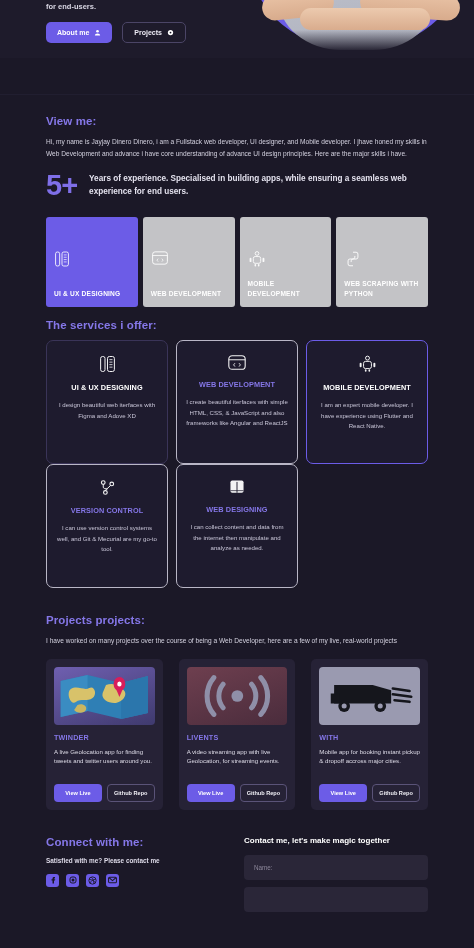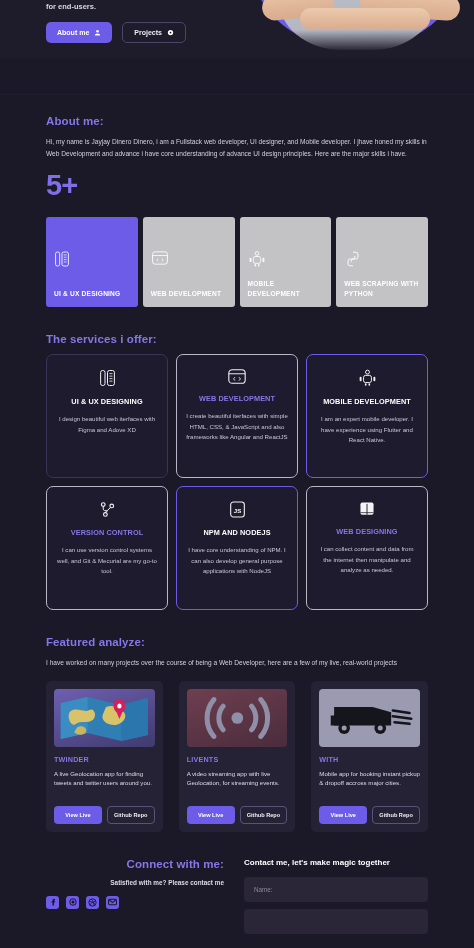--- a/index.html
+++ b/index.html
@@ -110,37 +110,37 @@
   }
   .skill.accent { background: #6c5ce7; }
   .skill.grey { background: #c3c3c6; }
   .skill-ico { position: absolute; left: 9px; top: 34px; opacity: .92; }
   .skill-label {
     color: #ffffff; font-size: 6.6px; font-weight: 700;
     line-height: 10px; letter-spacing: .2px;
   }
 
   
-  #services-section { padding-top: 26px; }
+  #services-section { padding-top: 12px; }
   .svc-grid { display: grid; grid-template-columns: repeat(3,1fr); gap: 8px; }
   .svc-card {
     background: #1e1b2e; border: 1px solid #3a3458; border-radius: 7px;
     padding: 14px 9px 12px; text-align: center; min-height: 124px;
     display: flex; flex-direction: column; align-items: center;
   }
   .svc-card.hl { border-color: #b9b6c6; }
   .svc-card.hl2 { border-color: #6c5ce7; }
   .svc-ico { margin-bottom: 10px; opacity: .95; }
   .svc-title {
     font-size: 7.3px; font-weight: 700; letter-spacing: .1px;
     margin-bottom: 8px; color: #ffffff;
   }
   .svc-title.purple { color: #8577e8; }
   .svc-desc { font-size: 6.1px; line-height: 10.5px; color: #c9c6d8; font-weight: 500; }
-  .svc-row2 { margin-top: 8px; }
+  .svc-row2 { margin-top: 0; }
 
   
   #projects-section { padding-top: 26px; }
   .proj-grid { display: grid; grid-template-columns: repeat(3,1fr); gap: 16px; margin-top: 12px; }
   .proj-card { background: #262236; border-radius: 5px; padding: 8px; }
   .proj-thumb {
     height: 58px; border-radius: 4px; overflow: hidden;
     position: relative; margin-bottom: 8px;
   }
   .thumb-map { background: linear-gradient(160deg,#6f5fb0,#3f3a6e); }
@@ -155,21 +155,21 @@
     font-family: "Liberation Sans", sans-serif;
   }
   .pbtn-repo {
     background: transparent; color: #efeef5; border: 1px solid #5a5378;
     border-radius: 4px; font-size: 5.6px; font-weight: 700; padding: 5px 6px;
     flex: 1; cursor: pointer; font-family: "Liberation Sans", sans-serif;
   }
 
   
   #connect-section { padding-top: 26px; display: flex; gap: 20px; }
-  .connect-left { width: 178px; text-align: right; }
+  .connect-left { width: 178px; }
   .connect-sub { color: #dedbe9; font-size: 6.4px; font-weight: 600; margin-top: 6px; }
   .socials { display: flex; gap: 7px; margin-top: 10px; }
   .soc {
     width: 13px; height: 13px; border-radius: 3px; background: #6c5ce7;
     display: flex; align-items: center; justify-content: center; cursor: pointer;
   }
   .connect-right { flex: 1; }
   .contact-head { color: #ffffff; font-size: 8px; font-weight: 700; margin-bottom: 10px; }
   .field {
     width: 100%; height: 25px; background: #2a2638; border: none; border-radius: 4px;
@@ -211,25 +211,26 @@
         <svg class="mini-ico" viewBox="0 0 16 16">
           <circle cx="8" cy="8" r="6" fill="#fff"></circle>
             <circle cx="8" cy="8" r="2" fill="#1b1827"></circle>
         </svg>
       </button>
     </div>
   </div>
   <div class="hero-gap"></div>
 
   <div class="section" id="about-section">
-    <div class="sec-title">About me:</div>
+    <div class="sec-title">View me:</div>
     <div class="body-text">Hi, my name is Jayjay Dinero Dinero, i am a Fullstack web developer, UI designer, and Mobile developer. I jhave honed my skills in Web Development and advance i have core understanding of advance UI design principles. Here are the major skills i have.</div>
 
     <div class="exp-row">
       <div class="exp-num">5+</div>
+      <div class="exp-desc">Years of experience. Specialised in building apps, while ensuring a seamless web experience for end users.</div>
     </div>
 
     <div class="skills">
       <div class="skill accent">
         <svg class="skill-ico" width="14" height="16" viewBox="0 0 24 26">
           <rect x="1" y="1" width="7" height="24" rx="3" fill="none" stroke="#fff" stroke-width="1.6"></rect>
           <rect x="12" y="1" width="11" height="24" rx="3" fill="none" stroke="#fff" stroke-width="1.6"></rect>
           <path d="M15 6h5M15 10h5M15 14h5M15 18h5" stroke="#fff" stroke-width="1.3"></path>
         </svg>
         <div class="skill-label">UI &amp; UX DESIGNING</div>
@@ -306,43 +307,35 @@
         <svg class="svc-ico" width="17" height="17" viewBox="0 0 24 24">
           <circle cx="6" cy="5" r="2.6" fill="none" stroke="#fff" stroke-width="1.6"></circle>
           <circle cx="18" cy="7" r="2.6" fill="none" stroke="#fff" stroke-width="1.6"></circle>
           <circle cx="9" cy="19" r="2.6" fill="none" stroke="#fff" stroke-width="1.6"></circle>
           <path d="M6 7.6v4c0 2 3 2 6 2.5M8.2 16.8l8-7.5" fill="none" stroke="#fff" stroke-width="1.4"></path>
         </svg>
         <div class="svc-title purple">VERSION CONTROL</div>
         <div class="svc-desc">I can use version control systems well, and Git &amp; Mecurial are my go-to tool.</div>
       </div>
 
-      <div class="svc-card hl2">
-        <svg class="svc-ico" width="15" height="17" viewBox="0 0 22 24">
-          <rect x="1" y="1" width="20" height="22" rx="4" fill="none" stroke="#fff" stroke-width="1.6"></rect>
-          <text x="11" y="16.5" font-size="9" fill="#fff" text-anchor="middle" font-family="Liberation Sans, sans-serif" font-weight="700">JS</text>
-        </svg>
-        <div class="svc-title">NPM AND NODEJS</div>
-        <div class="svc-desc">I have core understanding of NPM. I can also develop general purpose applications with NodeJS</div>
-      </div>
 
       <div class="svc-card hl">
         <svg class="svc-ico" width="16" height="16" viewBox="0 0 22 22">
           <rect x="2" y="2" width="18" height="17" rx="2.5" fill="#fff"></rect>
           <path d="M11 4v15" stroke="#1e1b2e" stroke-width="1.3"></path>
           <path d="M2 16h18" stroke="#1e1b2e" stroke-width="1"></path>
         </svg>
         <div class="svc-title purple">WEB DESIGNING</div>
         <div class="svc-desc">I can collect content and data from the internet then manipulate and analyze as needed.</div>
       </div>
     </div>
   </div>
 
   <div class="section" id="projects-section">
-    <div class="sec-title">Featured analyze:</div>
+    <div class="sec-title">Projects projects:</div>
     <div class="body-text">I have worked on many projects over the course of being a Web Developer, here are a few of my live, real-world projects</div>
 
     <div class="proj-grid">
 
       <div class="proj-card">
         <div class="proj-thumb thumb-map">
           <svg width="100%" height="100%" viewBox="0 0 120 58" preserveAspectRatio="none">
             <polygon points="8,14 40,8 80,16 112,9 112,46 80,52 40,44 8,50" fill="#2f7fb5"></polygon>
             <polygon points="8,14 40,8 40,44 8,50" fill="#3a8cc2"></polygon>
             <polygon points="80,16 112,9 112,46 80,52" fill="#2b76ac"></polygon>

